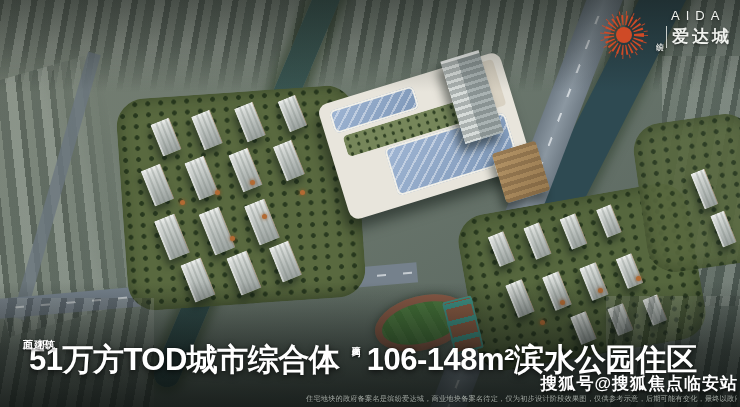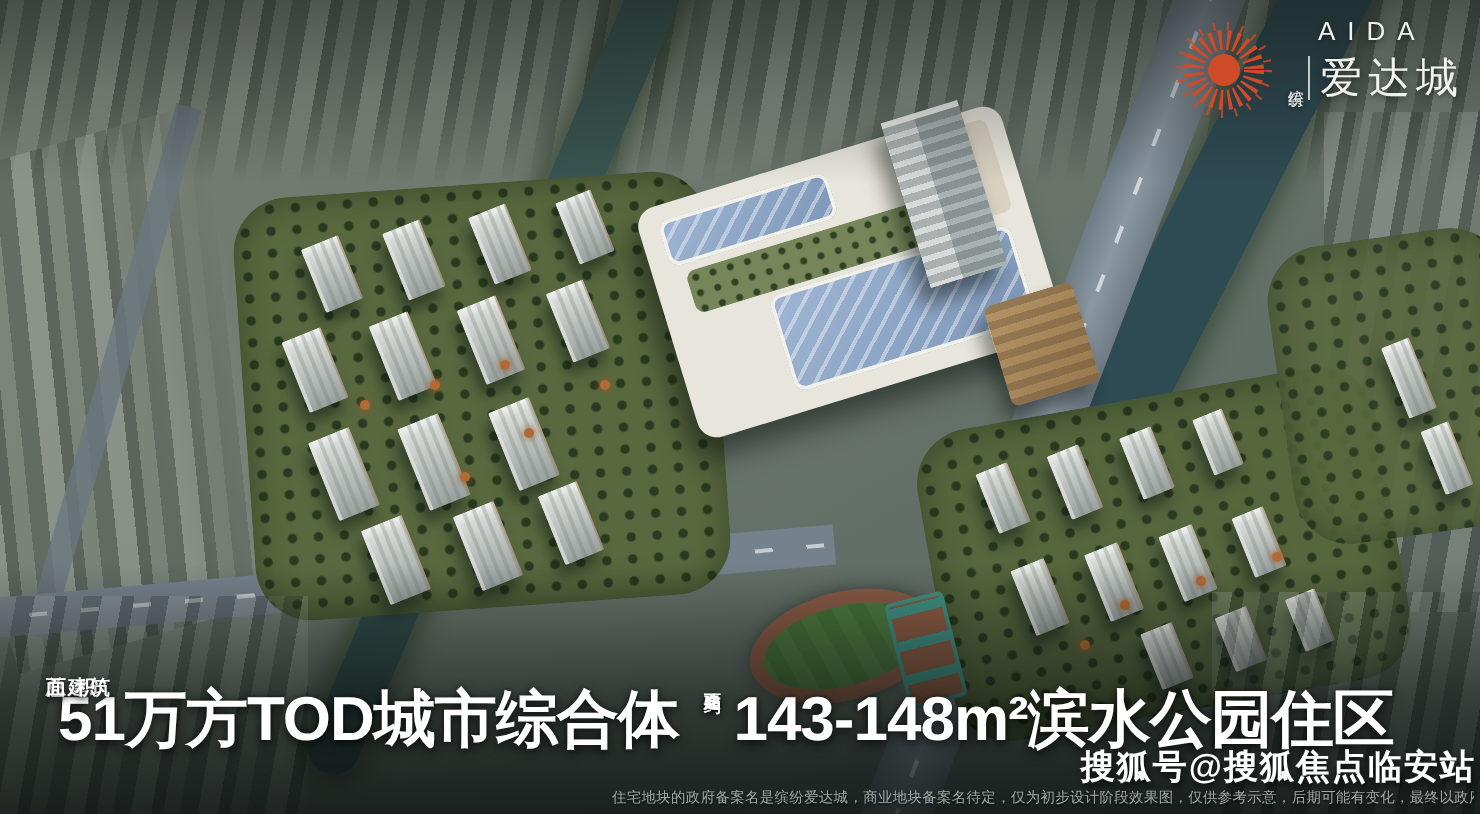--- a/index.html
+++ b/index.html
@@ -89,21 +89,21 @@
 
   #logo-right{right:8px;top:8px;display:flex;color:#f0f2ee;
     text-shadow:0 1px 3px rgba(0,0,0,.5);}
   #logo-right svg{position:static;margin-right:4px;}
   .aida-col{position:static;display:flex;flex-direction:column;}
   .aida-en{position:static;font-size:13px;letter-spacing:6px;font-weight:500;margin:0 0 2px 16px;}
   .aida-row{position:static;display:flex;align-items:center;}
   .aida-pre{position:static;writing-mode:vertical-rl;text-orientation:upright;font-size:8px;
     letter-spacing:1px;line-height:1;opacity:.95;}
   .aida-div{position:static;width:1px;height:22px;background:rgba(240,242,238,.8);margin:0 5px 0 3px;}
-  .aida-cn{position:static;font-size:21px;font-weight:400;letter-spacing:3px;}
+  .aida-cn{position:static;font-size:17px;font-weight:700;letter-spacing:3px;}
 
   #headline{left:0;right:0;top:339px;height:48px;display:flex;align-items:flex-start;
     padding-left:23px;color:#fff;white-space:nowrap;}
   #headline>*{position:static;}
   .hl-label{font-size:10px;font-weight:700;line-height:1.2;letter-spacing:1px;
     text-shadow:0 1px 3px rgba(0,0,0,.7);}
   .hl-big{font-size:31px;font-weight:800;letter-spacing:-0.5px;margin-left:6px;
     text-shadow:0 2px 6px rgba(0,0,0,.7),0 0 2px rgba(0,0,0,.45);}
   .hl-vert{writing-mode:vertical-rl;text-orientation:upright;font-size:8.5px;font-weight:700;
     line-height:1.1;letter-spacing:1px;margin-left:12px;text-shadow:0 1px 3px rgba(0,0,0,.7);}
@@ -203,18 +203,18 @@
     </div>
   </div>
 
   <div id="headline">
     <div class="hl-label">
       <div>总建筑</div>
       <div>面 积</div>
     </div>
     <div class="hl-big">51万方TOD城市综合体</div>
     <div class="hl-vert">建面约</div>
-    <div class="hl-big">143-148m²滨水公园住区</div>
+    <div class="hl-big">106-148m²滨水公园住区</div>
   </div>
 
   <div id="watermark">搜狐号@搜狐焦点临安站</div>
   <div id="disclaimer">住宅地块的政府备案名是缤纷爱达城，商业地块备案名待定，仅为初步设计阶段效果图，仅供参考示意，后期可能有变化，最终以政府批复规划及实际交付的为准。</div>
 </div>
 
 </body></html>

